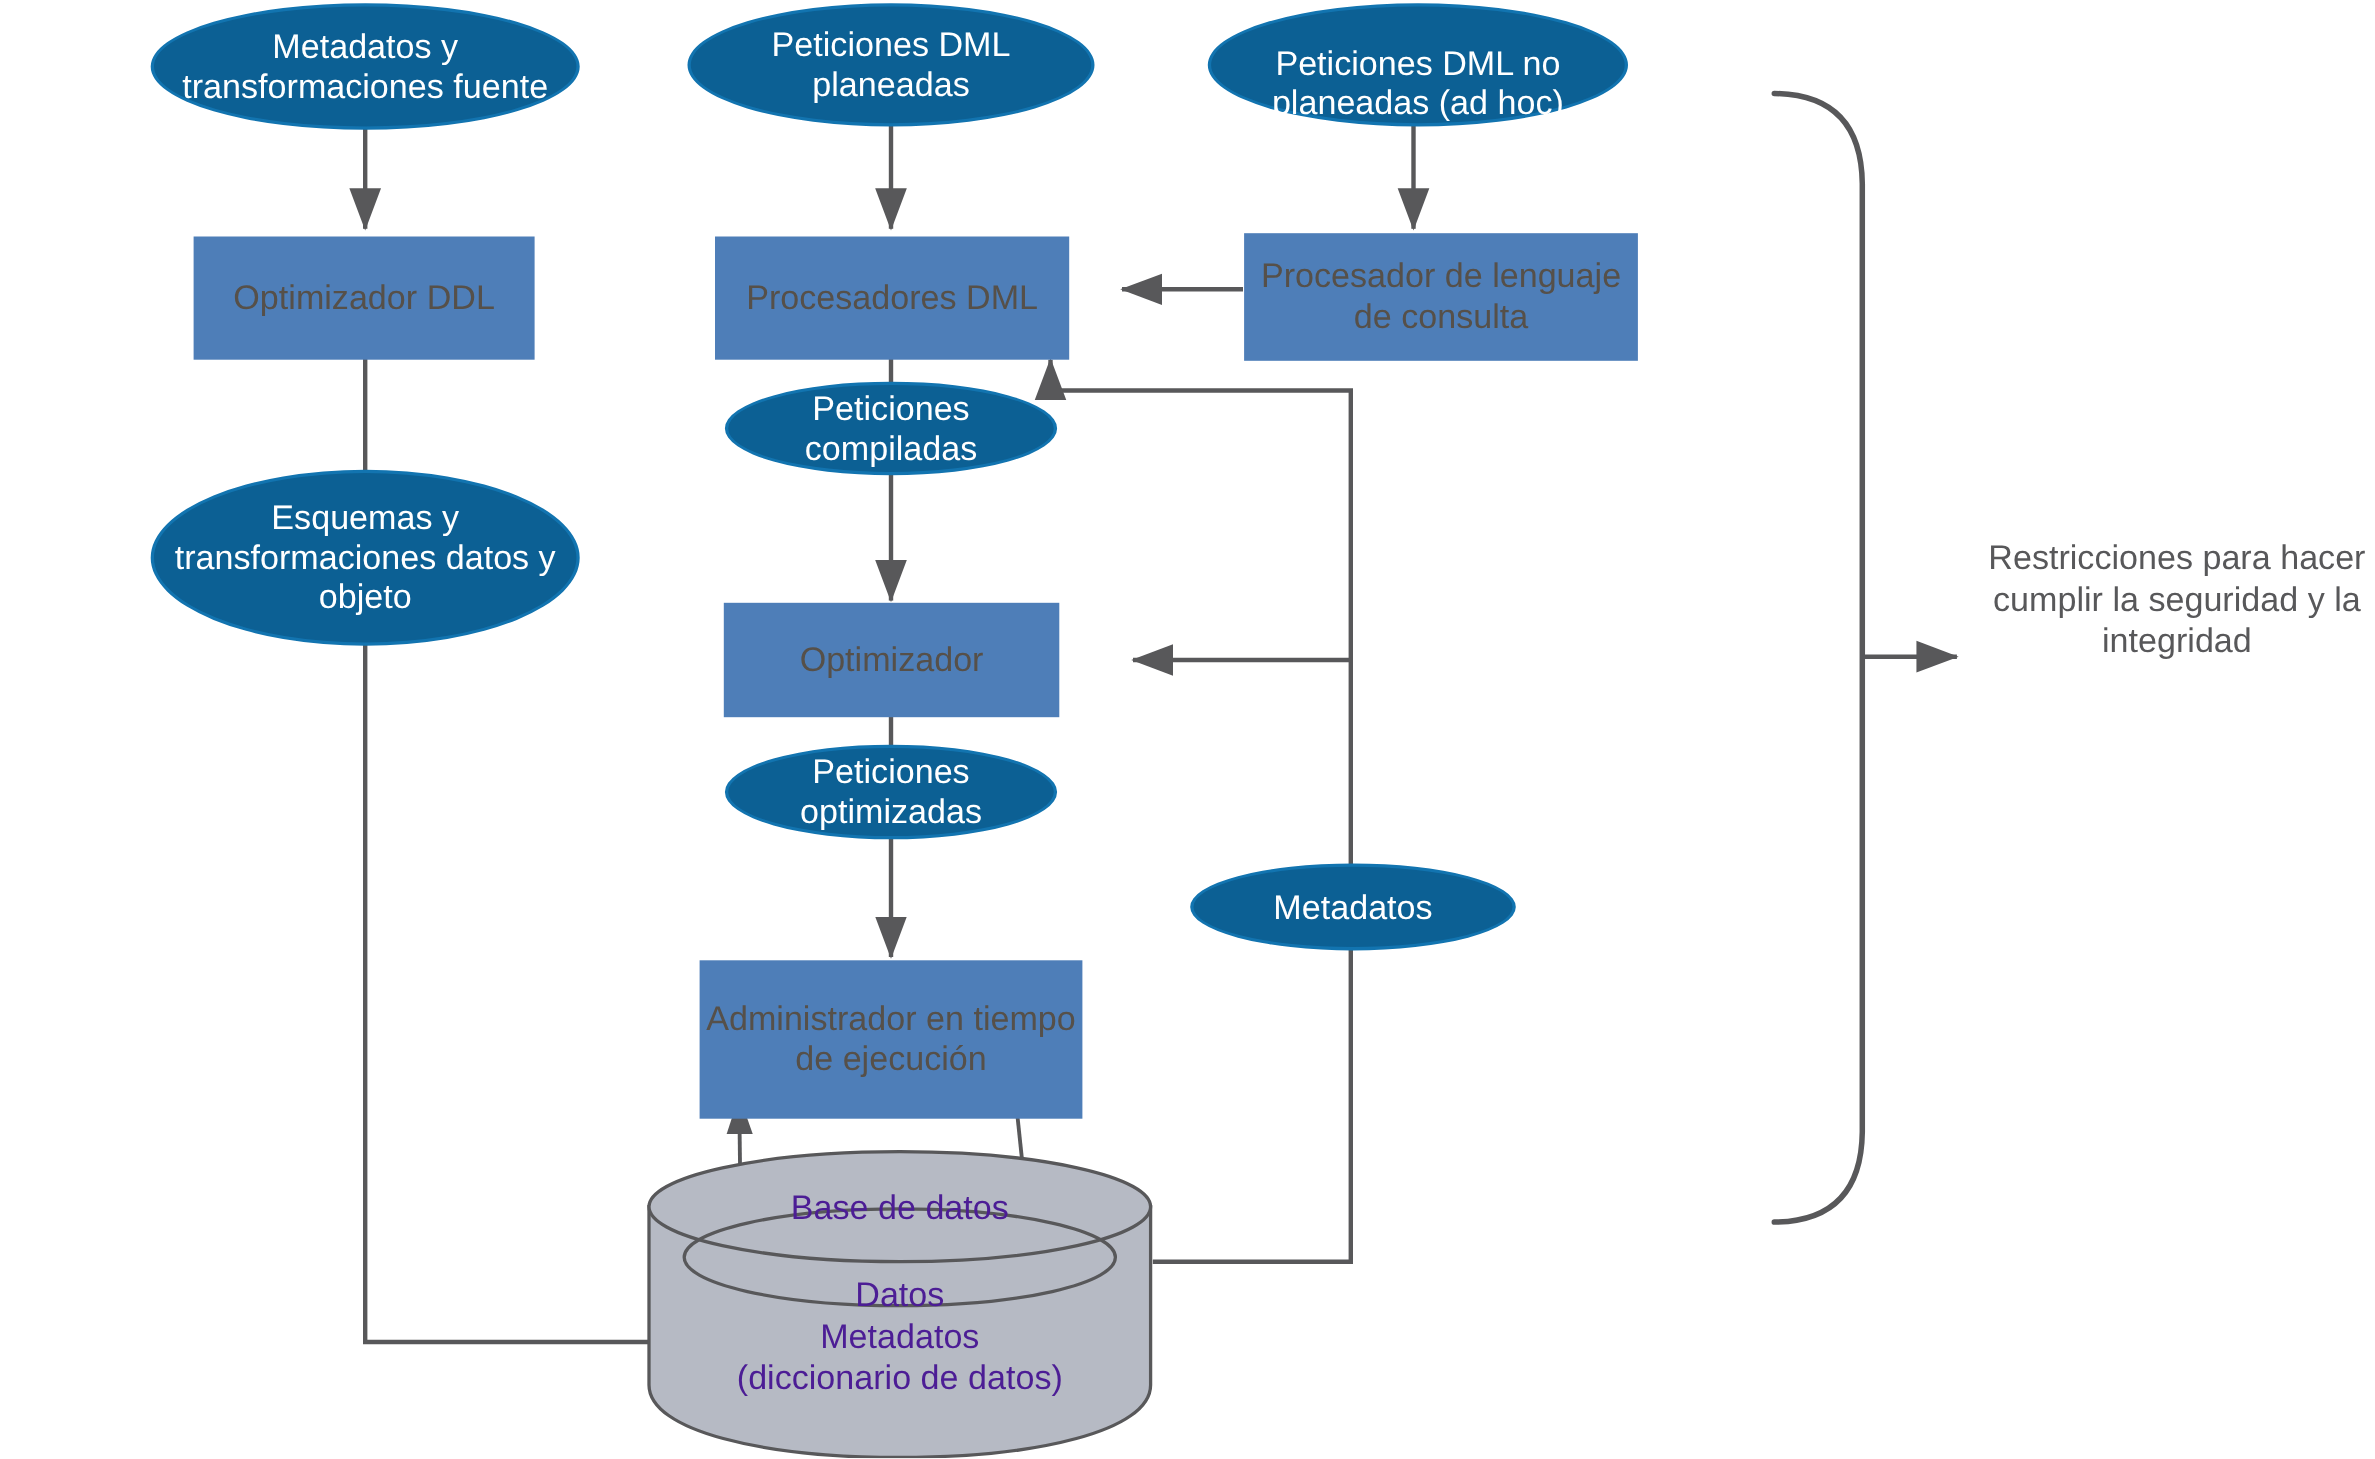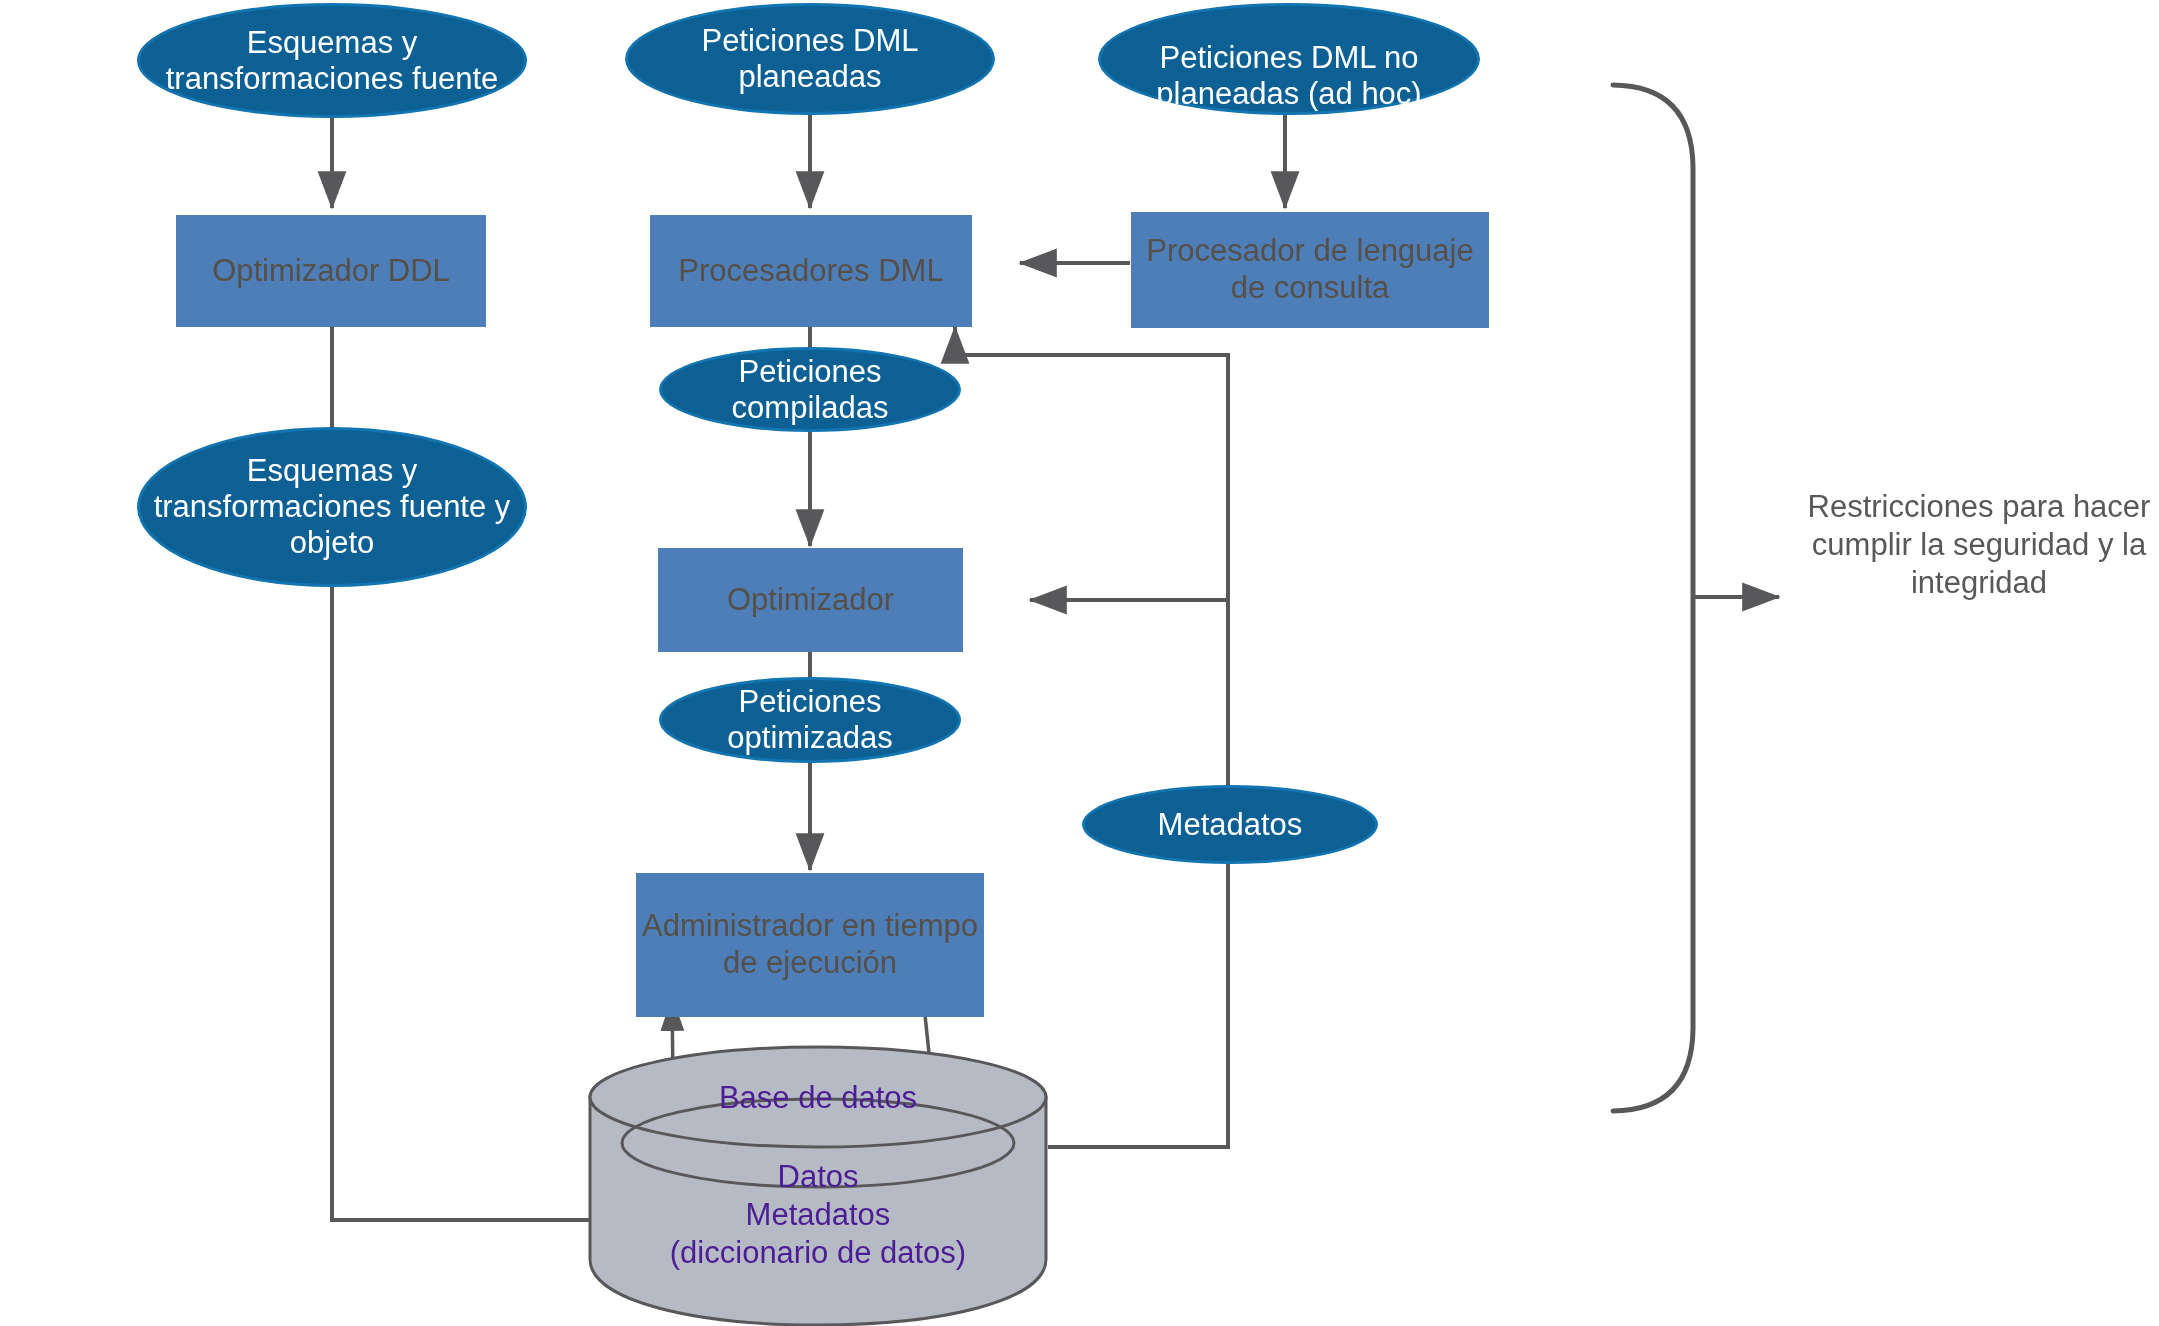--- a/index.html
+++ b/index.html
@@ -109,33 +109,33 @@
 
     <line x1="674" y1="1168" x2="672" y2="996" stroke="#58585A" stroke-width="3.5" marker-start="url(#arr-sm)" marker-end="url(#arr-sm)"></line>
     <line x1="923" y1="996" x2="944" y2="1196" stroke="#58585A" stroke-width="3.5" marker-start="url(#arr-sm)" marker-end="url(#arr-sm)"></line>
 
     <path d="M1613,85 Q1692,86 1693,167 L1693,1029 Q1692,1110 1613,1111" fill="none" stroke="#58585A" stroke-width="5" stroke-linecap="round"></path>
 
     <line x1="1693" y1="597" x2="1779" y2="597" stroke="#58585A" stroke-width="4" marker-end="url(#arr)"></line>
   </svg>
 
   <div class="node ellipse" style="left:137px; top:3px; width:390px; height:115px;">
-    <span>Esquemas y transformaciones fuente</span>
+    <span>Metadatos y transformaciones fuente</span>
   </div>
 
   <div class="node ellipse" style="left:625px; top:3px; width:370px; height:112px;">
     <span>Peticiones DML planeadas</span>
   </div>
 
   <div class="node ellipse" style="left:1098px; top:3px; width:382px; height:112px;align-items:flex-end;">
     <span>Peticiones DML no planeadas (ad hoc)</span>
   </div>
 
   <div class="node ellipse" style="left:137px; top:427px; width:390px; height:160px;">
-    <span>Esquemas y transformaciones fuente y objeto</span>
+    <span>Esquemas y transformaciones datos y objeto</span>
   </div>
 
   <div class="node ellipse" style="left:659px; top:347px; width:302px; height:85px;">
     <span>Peticiones compiladas</span>
   </div>
 
   <div class="node ellipse" style="left:659px; top:677px; width:302px; height:86px;">
     <span>Peticiones optimizadas</span>
   </div>
 

